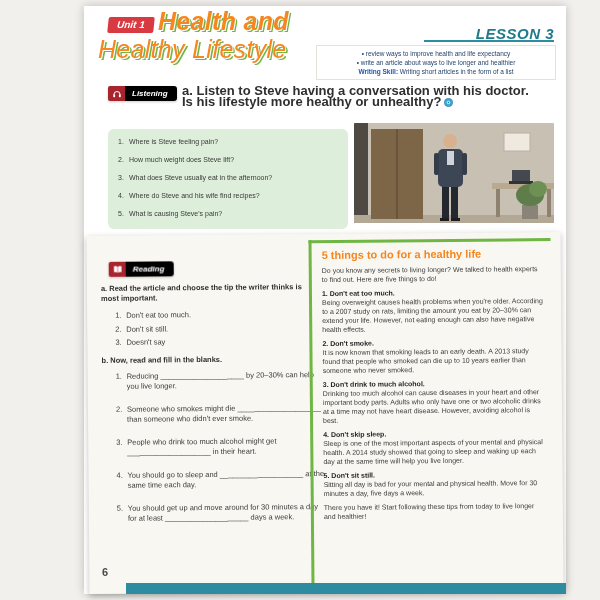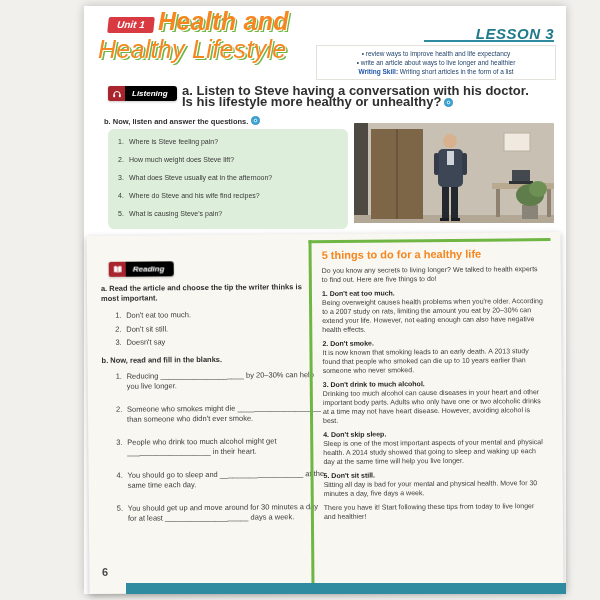--- a/index.html
+++ b/index.html
@@ -80,25 +80,20 @@
       </span>
       <span class="badge-label">Listening</span>
     </div>
 
     <div class="task-a"><span>a. Listen to Steve having a conversation with his doctor. Is his lifestyle more healthy or unhealthy?</span><span class="cd"><svg viewBox="0 0 12 12" width="9" height="9">
             <circle cx="6" cy="6" r="5.4" fill="#3aa9d9" stroke="#1d6fa5" stroke-width="0.8"></circle>
             <circle cx="6" cy="6" r="2.2" fill="#cfe9f7"></circle>
             <circle cx="6" cy="6" r="0.9" fill="#1d6fa5"></circle>
           </svg></span></div>
 
-    <div class="task-b"><span>b. Now, listen and answer the questions.</span><span class="cd"><svg viewBox="0 0 12 12" width="9" height="9">
-            <circle cx="6" cy="6" r="5.4" fill="#3aa9d9" stroke="#1d6fa5" stroke-width="0.8"></circle>
-            <circle cx="6" cy="6" r="2.2" fill="#cfe9f7"></circle>
-            <circle cx="6" cy="6" r="0.9" fill="#1d6fa5"></circle>
-          </svg></span></div>
 
     <div class="green-box">
       <div class="row">
           <span class="num">1.</span>
           <span class="txt">Where is Steve feeling pain?</span>
         </div>
       <div class="row">
           <span class="num">2.</span>
           <span class="txt">How much weight does Steve lift?</span>
         </div>

